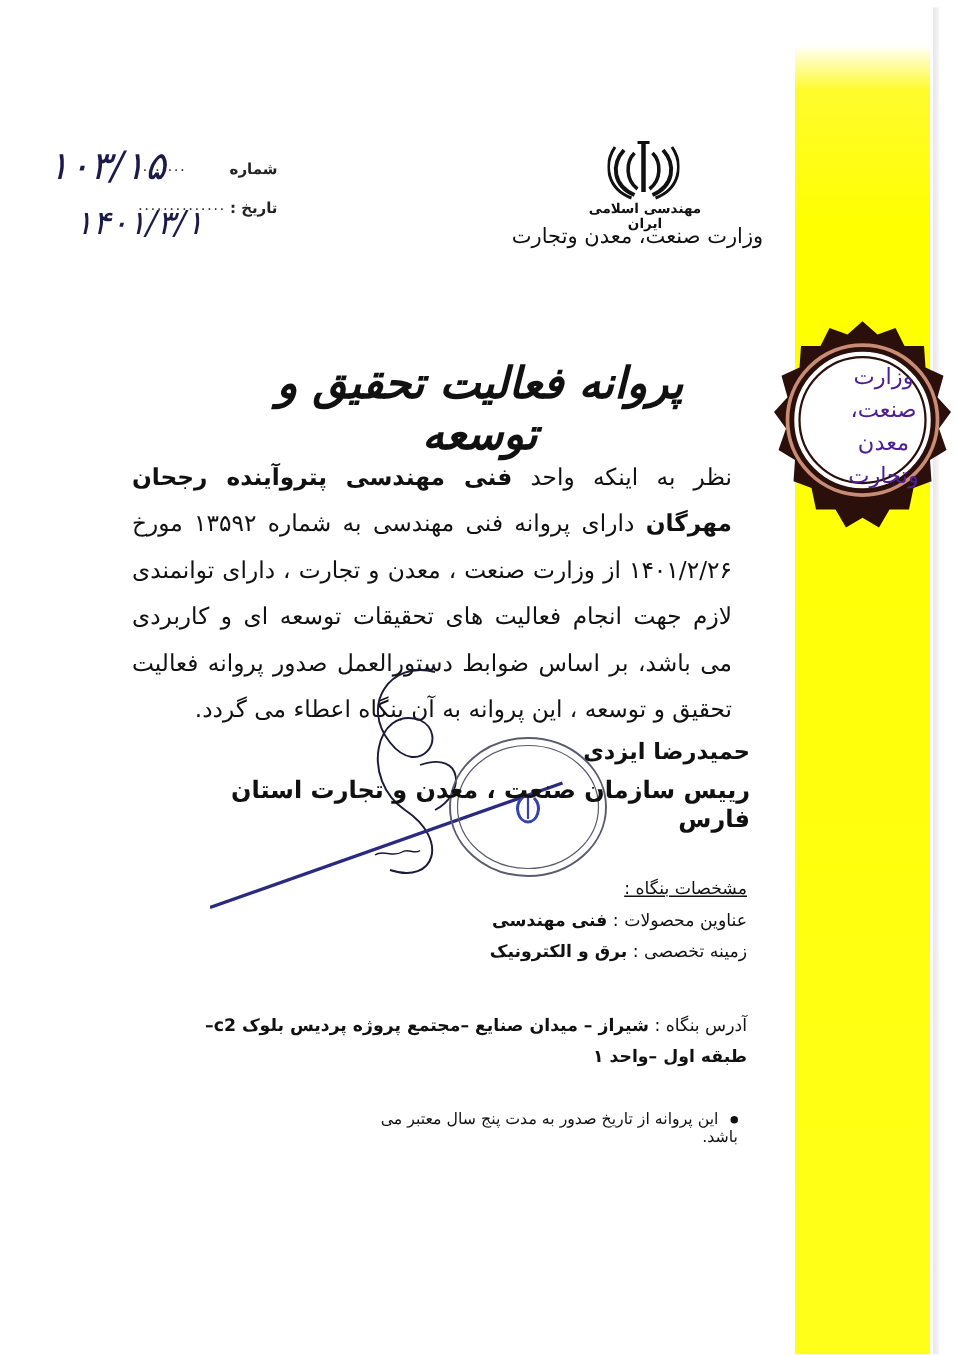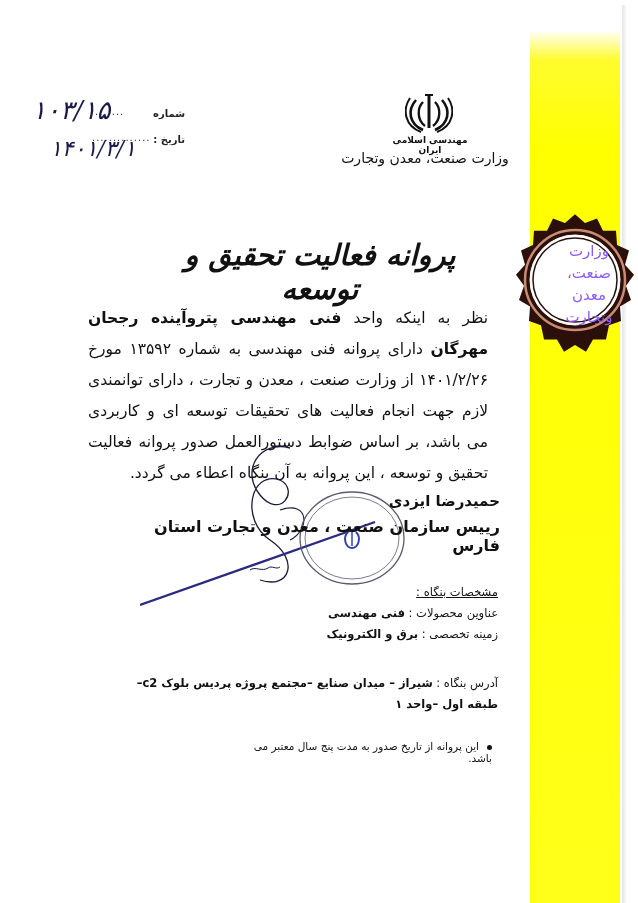--- a/index.html
+++ b/index.html
@@ -17,21 +17,21 @@
     }
     .right-edge {
       left:622px; top:5px; width:4px; height:898px;
       background: linear-gradient(to right, #e6e6e6, #f6f6f6);
     }
 
     
     .badge { left:513px; top:200px; width:125px; height:155px; }
     .badge-text {
       position:absolute; left:36px; top:40px; width:80px;
-      font-size:15px; line-height:22px; text-align:center; direction:rtl; color:#8b5cf6;
+      font-size:15px; line-height:22px; text-align:center; direction:rtl; color:#4c1d95;
     }
 
     
     .hdr-label { font-size:10px; font-weight:bold; color:#222; }
     .hdr-dots { font-size:10px; color:#333; letter-spacing:1px; }
     .handwriting { font-family:"DejaVu Serif", serif; color:#1b1b4a; font-style:italic; }
 
     
     .emblem { left:405px; top:92px; width:48px; height:42px; }
     .republic { left:380px; top:135px; width:100px; font-size:9px; text-align:center; direction:rtl; font-weight:bold; }

